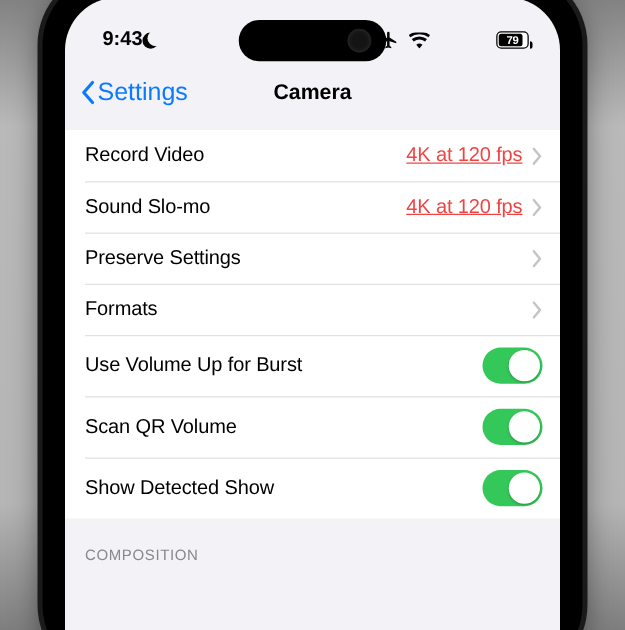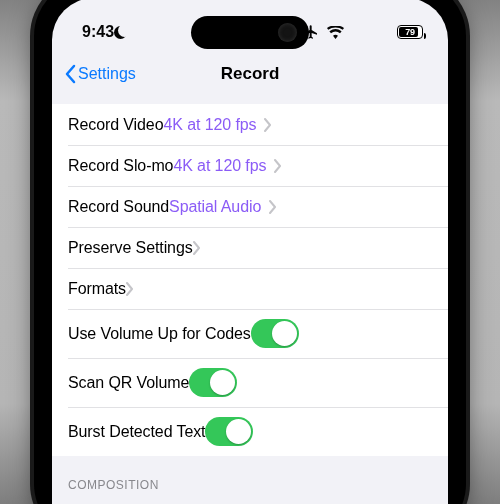--- a/index.html
+++ b/index.html
@@ -46,36 +46,36 @@
   .di::after { content:""; position:absolute; right:12px; top:7px; width:19px; height:19px; border-radius:50%; background:#141414; box-shadow:inset 0 0 4px #333; }
   .navbar {
     height: 44px;
     display:flex; align-items:center; justify-content:center;
     position:relative;
     font-size:17px; font-weight:600; color:#000;
   }
   .back {
     position:absolute; left:6px; top:0; bottom:0;
     display:flex; align-items:center; gap:2px;
-    color:#0a7aff; font-weight:400; font-size:16px;
+    color:#0a7aff; font-weight:400; font-size:20px;
     padding:0 6px;
   }
   .chev-left svg { display:block; }
   .content { padding: 8px 0 0 0; }
   .group { background:#fff; margin:0; }
   .row {
     min-height:41px; padding: 10px 14px 10px 16px;
-    display:flex; align-items:center; justify-content:flex-start;
+    display:flex; align-items:center; justify-content:space-between;
     position:relative;
     font-size:16px; color:#000; letter-spacing:-0.1px;
   }
   .row + .row::before {
     content:""; position:absolute; left:16px; right:0; top:0; height:1px; background:#e1e1e4;
   }
-  .row-right { display:flex; align-items:center; gap:8px; color:#8b5cf6; font-size:16px; }
+  .row-right { display:flex; align-items:center; gap:8px; color:#ef4444; font-size:16px;text-decoration:underline; }
   .chev-right { color:#c5c5c9; }
   .chev-right svg { display:block; }
   .toggle {
     width:48px; height:29px; border-radius:29px; background:#34c759; position:relative;
   }
   .toggle::after { content:""; position:absolute; top:2px; right:2px; width:25px; height:25px; background:#fff; border-radius:50%; box-shadow:0 1px 2px rgba(0,0,0,0.25); }
   .section-header {
     padding: 22px 16px 6px 16px;
     font-size:12px; letter-spacing:0.5px;
     color:#88888d; text-transform:uppercase;
@@ -118,62 +118,51 @@
 
     <div class="navbar">
       <div class="back">
         <span class="chev-left">
           <svg width="12" height="20" viewBox="0 0 12 20" fill="none">
               <path d="M10 2 L3 10 L10 18" stroke="#0a7aff" stroke-width="2.5" stroke-linecap="round" stroke-linejoin="round"></path>
             </svg>
         </span>
         <span>Settings</span>
       </div>
-      <span>Record</span>
+      <span>Camera</span>
     </div>
 
     <div class="content">
       <div class="group">
 
         <div class="row">
           <span>Record Video</span>
           <span class="row-right">
             <span>4K at 120 fps</span>
             <span class="chev-right">
                 <svg width="8" height="14" viewBox="0 0 8 14" fill="none">
                   <path d="M1 1l5 6-5 6" stroke="#c5c5c9" stroke-width="2" stroke-linecap="round" stroke-linejoin="round"></path>
                 </svg>
               </span>
           </span>
         </div>
 
         <div class="row">
-          <span>Record Slo-mo</span>
+          <span>Sound Slo-mo</span>
           <span class="row-right">
             <span>4K at 120 fps</span>
             <span class="chev-right">
                 <svg width="8" height="14" viewBox="0 0 8 14" fill="none">
                   <path d="M1 1l5 6-5 6" stroke="#c5c5c9" stroke-width="2" stroke-linecap="round" stroke-linejoin="round"></path>
                 </svg>
               </span>
           </span>
         </div>
 
 
-        <div class="row">
-          <span>Record Sound</span>
-          <span class="row-right">
-            <span>Spatial Audio</span>
-            <span class="chev-right">
-                <svg width="8" height="14" viewBox="0 0 8 14" fill="none">
-                  <path d="M1 1l5 6-5 6" stroke="#c5c5c9" stroke-width="2" stroke-linecap="round" stroke-linejoin="round"></path>
-                </svg>
-              </span>
-          </span>
-        </div>
 
         <div class="row">
           <span>Preserve Settings</span>
           <span class="row-right">
             <span class="chev-right">
                 <svg width="8" height="14" viewBox="0 0 8 14" fill="none">
                   <path d="M1 1l5 6-5 6" stroke="#c5c5c9" stroke-width="2" stroke-linecap="round" stroke-linejoin="round"></path>
                 </svg>
               </span>
           </span>
@@ -184,31 +173,31 @@
           <span class="row-right">
             <span class="chev-right">
                 <svg width="8" height="14" viewBox="0 0 8 14" fill="none">
                   <path d="M1 1l5 6-5 6" stroke="#c5c5c9" stroke-width="2" stroke-linecap="round" stroke-linejoin="round"></path>
                 </svg>
               </span>
           </span>
         </div>
 
         <div class="row">
-          <span>Use Volume Up for Codes</span>
+          <span>Use Volume Up for Burst</span>
           <span class="toggle"></span>
         </div>
 
         <div class="row">
           <span>Scan QR Volume</span>
           <span class="toggle"></span>
         </div>
 
         <div class="row">
-          <span>Burst Detected Text</span>
+          <span>Show Detected Show</span>
           <span class="toggle"></span>
         </div>
 
       </div>
 
       <div class="section-header">COMPOSITION</div>
 
     </div>
   </div>
 </div>

